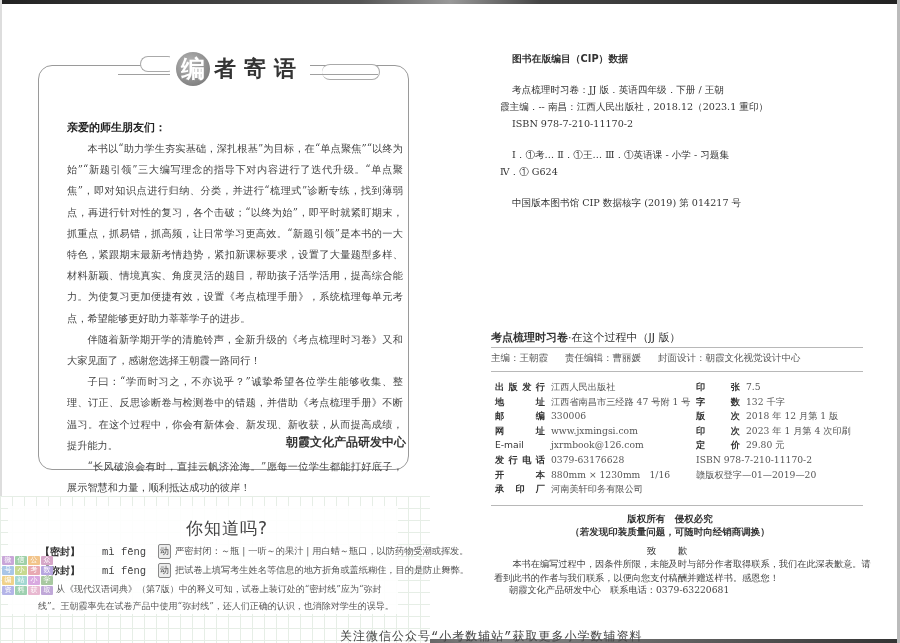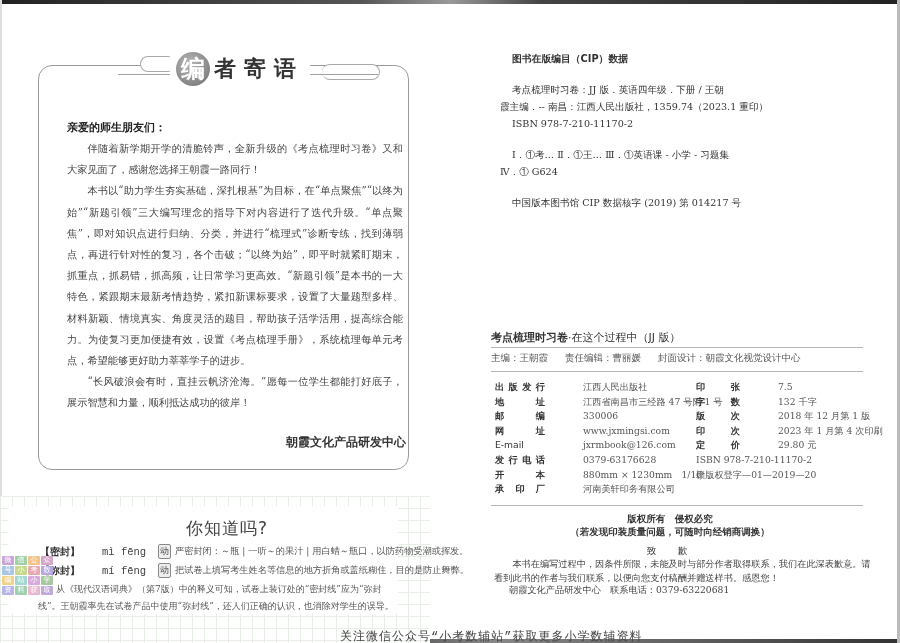--- a/index.html
+++ b/index.html
@@ -47,21 +47,21 @@
   .cip-lines .outdent { margin-left: -12px; }
   .cip-gap { height: 14px; }
 
   .book-title { position: absolute; left: 491px; top: 330px; font-family: "DejaVu Sans", sans-serif; font-size: 11px; color: #333; }
   .book-title b { font-weight: bold; }
   .rule { position: absolute; left: 491px; width: 372px; height: 1px; background: #b8b8b8; }
   .credits { position: absolute; left: 491px; top: 352px; font-family: "DejaVu Sans", sans-serif; font-size: 9.5px; color: #555; white-space: nowrap; }
   .credits span { margin-right: 14px; }
 
   .spec-table { position: absolute; font-size: 9.2px; line-height: 14.6px; color: #444; }
-  .spec-row { display: flex; white-space: nowrap; gap: 32px; }
+  .spec-row { display: flex; white-space: nowrap; }
   .spec-row .k { font-family: "DejaVu Sans", sans-serif; font-weight: bold; width: 50px; color: #333; text-align-last: justify; margin-right: 6px; }
   .spec-row .v { color: #555; }
   .spec-row.full .v { margin-left: 0; }
 
   .copyright { position: absolute; left: 460px; top: 512px; width: 420px; text-align: center; font-family: "DejaVu Sans", sans-serif; font-size: 9.5px; color: #333; line-height: 13px; }
   .copyright .main { font-weight: bold; }
   .copyright .sub { font-weight: bold; }
   .thanks-title { position: absolute; left: 460px; top: 545px; width: 420px; text-align: center; font-size: 9.5px; font-weight: normal; color: #333; letter-spacing: 6px; }
   .thanks-body { position: absolute; left: 494px; top: 557px; width: 378px; font-size: 9.2px; line-height: 14px; color: #444; text-indent: 2em; }
   .thanks-contact { position: absolute; left: 509px; top: 584px; font-size: 9.2px; color: #444; white-space: nowrap; }
@@ -82,22 +82,23 @@
 <div class="title-line"></div>
 <div class="title-banner">
   <div class="title-circle">
       <span>编</span>
     </div>
   <span class="title-rest">者寄语</span>
 </div>
 
 <div class="greeting">亲爱的师生朋友们：</div>
 <div class="letter-body">
+  <p>本书以“助力学生夯实基础，深扎根基”为目标，在“单点聚焦”“以终为始”“新题引领”三大编写理念的指导下对内容进行了迭代升级。“单点聚焦”，即对知识点进行归纳、分类，并进行“梳理式”诊断专练，找到薄弱点，再进行针对性的复习，各个击破；“以终为始”，即平时就紧盯期末，抓重点，抓易错，抓高频，让日常学习更高效。“新题引领”是本书的一大特色，紧跟期末最新考情趋势，紧扣新课标要求，设置了大量题型多样、材料新颖、情境真实、角度灵活的题目，帮助孩子活学活用，提高综合能力。为使复习更加便捷有效，设置《考点梳理手册》，系统梳理每单元考点，希望能够更好助力莘莘学子的进步。</p>
   <p>伴随着新学期开学的清脆铃声，全新升级的《考点梳理时习卷》又和大家见面了，感谢您选择王朝霞一路同行！</p>
-  <p>本书以“助力学生夯实基础，深扎根基”为目标，在“单点聚焦”“以终为始”“新题引领”三大编写理念的指导下对内容进行了迭代升级。“单点聚焦”，即对知识点进行归纳、分类，并进行“梳理式”诊断专练，找到薄弱点，再进行针对性的复习，各个击破；“以终为始”，即平时就紧盯期末，抓重点，抓易错，抓高频，让日常学习更高效。“新题引领”是本书的一大特色，紧跟期末最新考情趋势，紧扣新课标要求，设置了大量题型多样、材料新颖、情境真实、角度灵活的题目，帮助孩子活学活用，提高综合能力。为使复习更加便捷有效，设置《考点梳理手册》，系统梳理每单元考点，希望能够更好助力莘莘学子的进步。</p>
+  <p>子曰：“学而时习之，不亦说乎？”诚挚希望各位学生能够收集、整理、订正、反思诊断卷与检测卷中的错题，并借助《考点梳理手册》不断温习。在这个过程中，你会有新体会、新发现、新收获，从而提高成绩，提升能力。</p>
   <p>“长风破浪会有时，直挂云帆济沧海。”愿每一位学生都能打好底子，展示智慧和力量，顺利抵达成功的彼岸！</p>
 </div>
 <div class="signature">朝霞文化产品研发中心</div>
 
 <div class="grid-area">
   <div class="grid-inner"></div>
 </div>
 <div class="know-title">你知道吗?</div>
 
 <div class="know-row" style="left:40px; top:544px;">
@@ -130,21 +131,21 @@
   <span style="background:#b5b5e8">资</span>
   <span style="background:#9ed0b0">料</span>
   <span style="background:#e8b8d0">获</span>
   <span style="background:#c0a8d8">取</span>
 </div>
 
 <div class="cip-block">
   <div class="cip-title">图书在版编目（CIP）数据</div>
   <div class="cip-lines">
     <div>考点梳理时习卷：JJ 版．英语四年级．下册 / 王朝</div>
-    <div class="outdent">霞主编．-- 南昌：江西人民出版社，1359.74（2023.1 重印）</div>
+    <div class="outdent">霞主编．-- 南昌：江西人民出版社，2018.12（2023.1 重印）</div>
     <div>ISBN 978-7-210-11170-2</div>
   </div>
   <div class="cip-gap"></div>
   <div class="cip-lines">
     <div>Ⅰ．①考… Ⅱ．①王… Ⅲ．①英语课 - 小学 - 习题集</div>
     <div class="outdent">Ⅳ．① G624</div>
   </div>
   <div class="cip-gap"></div>
   <div>中国版本图书馆 CIP 数据核字 (2019) 第 014217 号</div>
 </div>

